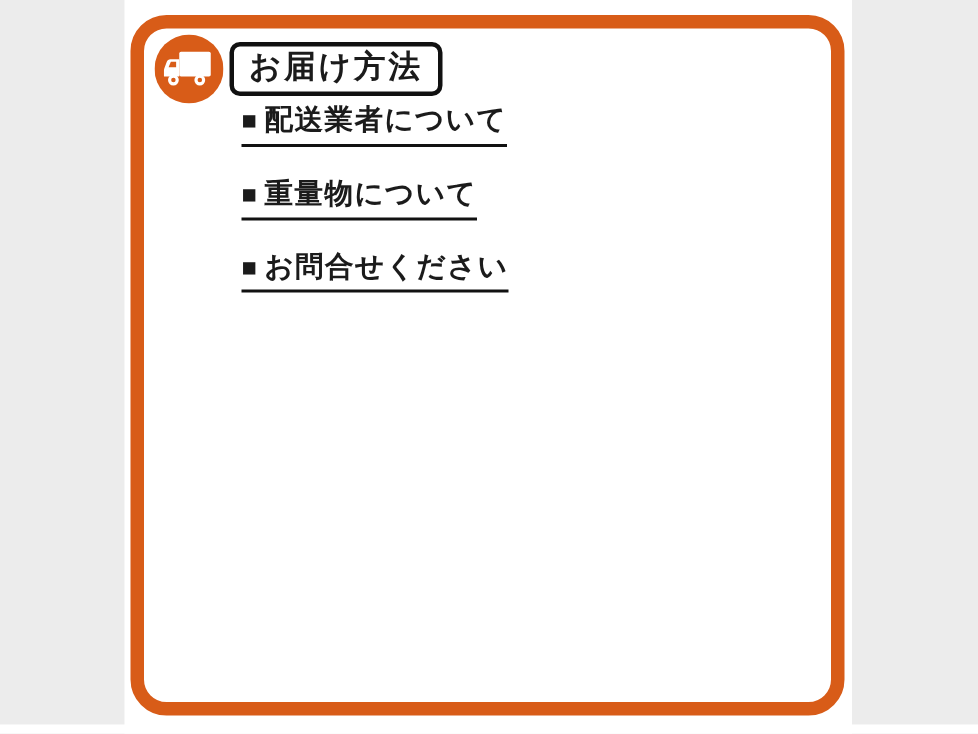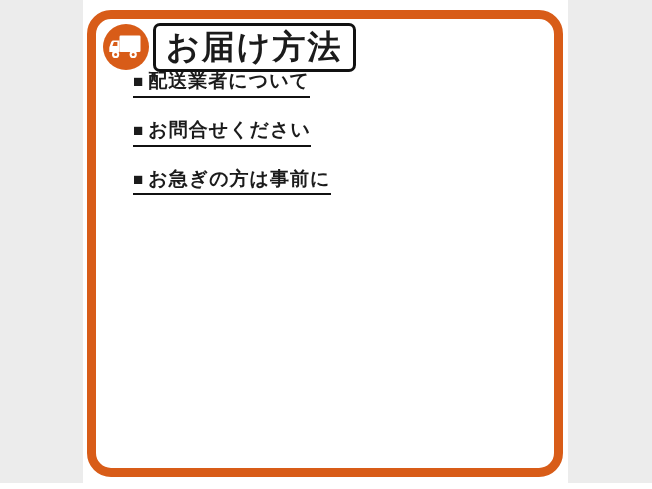--- a/index.html
+++ b/index.html
@@ -45,21 +45,21 @@
   }
   .icon-wrap {
     display: block;
     width: 46px; height: 46px;
     flex: 0 0 46px;
   }
   .title-box {
     border: 3px solid #111111;
     border-radius: 7px;
     padding: 2px 10px 3px 10px;
-    font-size: 33px;
+    font-size: 21px;
     font-weight: bold;
     letter-spacing: 2px;
     line-height: 1.15;
     white-space: nowrap;
   }
   .content {
     position: absolute;
     left: 37px; top: 51px;
     right: 14px;
   }
@@ -67,20 +67,21 @@
   .sec-heading {
     display: inline-block;
     font-size: 19px;
     font-weight: bold;
     letter-spacing: 1px;
     line-height: 1.2;
     border-bottom: 2px solid #111111;
     padding-bottom: 3px;
     margin-bottom: 7px;
     white-space: nowrap;
+    margin-left: 28px;
   }
   .sec-heading .bullet { margin-right: 4px; font-size: 17px; }
   .sec-body { margin-left: 12px; }
   .sec-body p {
     font-size: 15px;
     line-height: 22px;
     white-space: nowrap;
     transform: scaleX(0.87);
     transform-origin: left center;
     letter-spacing: 0.2px;
@@ -113,22 +114,22 @@
       </div>
     </div>
 
     <div class="content">
 
       <section class="section">
         <h2 class="sec-heading"><span class="bullet">■</span><span>配送業者について</span></h2>
       </section>
 
       <section class="section">
-        <h2 class="sec-heading"><span class="bullet">■</span><span>お問合せください</span></h2>
+        <h2 class="sec-heading"><span class="bullet">■</span><span>重量物について</span></h2>
       </section>
 
       <section class="section">
-        <h2 class="sec-heading"><span class="bullet">■</span><span>お急ぎの方は事前に</span></h2>
+        <h2 class="sec-heading"><span class="bullet">■</span><span>お問合せください</span></h2>
       </section>
 
     </div>
   </div>
 </div>
 
 </body></html>

